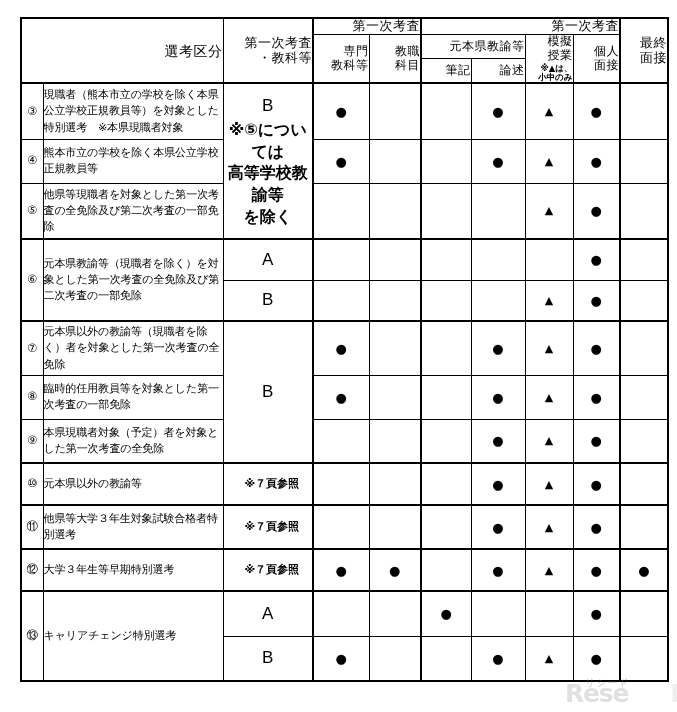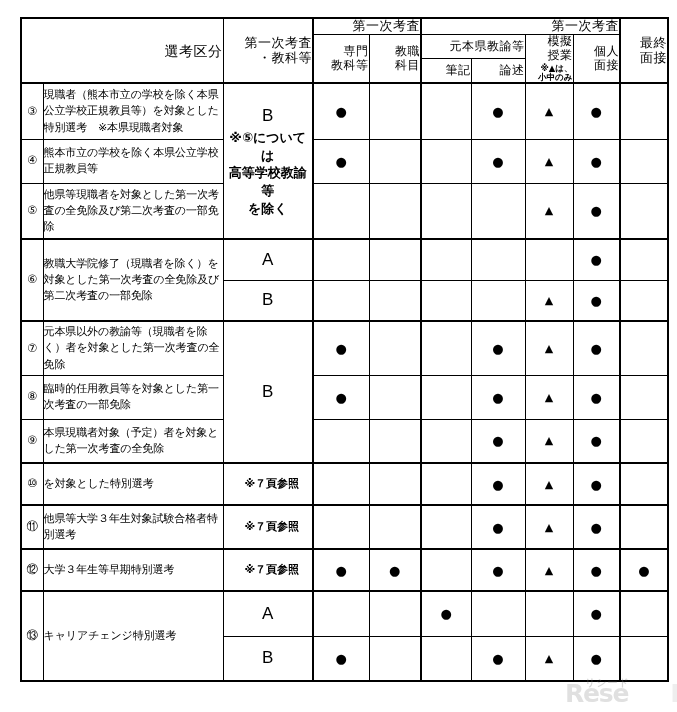--- a/index.html
+++ b/index.html
@@ -83,21 +83,21 @@
     font-weight: bold;
     padding: 2px 3px;
   }
   .kind .ab {
     font-size: 17px;
     font-weight: normal;
     font-family: "Liberation Sans", sans-serif;
   }
   .kind .sub {
     display: block;
-    font-size: 13px;
+    font-size: 16px;
     font-weight: bold;
     line-height: 1.35;
     margin-top: 1px;
   }
   .kind .ref { font-size: 11px; font-weight: bold; margin-left: 8px; }
 
   .mark {
     text-align: center;
     font-size: 13px;
     line-height: 1;
@@ -240,21 +240,21 @@
         <td class="mark rb-thick"></td>
         <td class="mark"></td>
         <td class="mark"></td>
         <td class="mark tri">▲</td>
         <td class="mark rb-thick">●</td>
         <td class="mark"></td>
       </tr>
 
       <tr style="height:41px">
         <td class="num tb-thick" rowspan="2">⑥</td>
-        <td class="desc tb-thick" rowspan="2">教職大学院修了（現職者を除く）を対象とした第一次考査の全免除及び第二次考査の一部免除</td>
+        <td class="desc tb-thick" rowspan="2">元本県教諭等（現職者を除く）を対象とした第一次考査の全免除及び第二次考査の一部免除</td>
         <td class="kind tb-thick rb-thick">
           <span class="ab">A</span>
         </td>
         <td class="mark tb-thick"></td>
         <td class="mark tb-thick rb-thick"></td>
         <td class="mark tb-thick"></td>
         <td class="mark tb-thick"></td>
         <td class="mark tri tb-thick"></td>
         <td class="mark tb-thick rb-thick">●</td>
         <td class="mark tb-thick"></td>
@@ -307,21 +307,21 @@
         <td class="mark rb-thick"></td>
         <td class="mark"></td>
         <td class="mark">●</td>
         <td class="mark tri">▲</td>
         <td class="mark rb-thick">●</td>
         <td class="mark"></td>
       </tr>
 
       <tr style="height:42px">
         <td class="num tb-thick">⑩</td>
-        <td class="desc tb-thick">を対象とした特別選考</td>
+        <td class="desc tb-thick">元本県以外の教諭等</td>
         <td class="kind tb-thick rb-thick">
           <span class="ref">※７頁参照</span>
         </td>
         <td class="mark tb-thick"></td>
         <td class="mark tb-thick rb-thick"></td>
         <td class="mark tb-thick"></td>
         <td class="mark tb-thick">●</td>
         <td class="mark tri tb-thick">▲</td>
         <td class="mark tb-thick rb-thick">●</td>
         <td class="mark tb-thick"></td>

